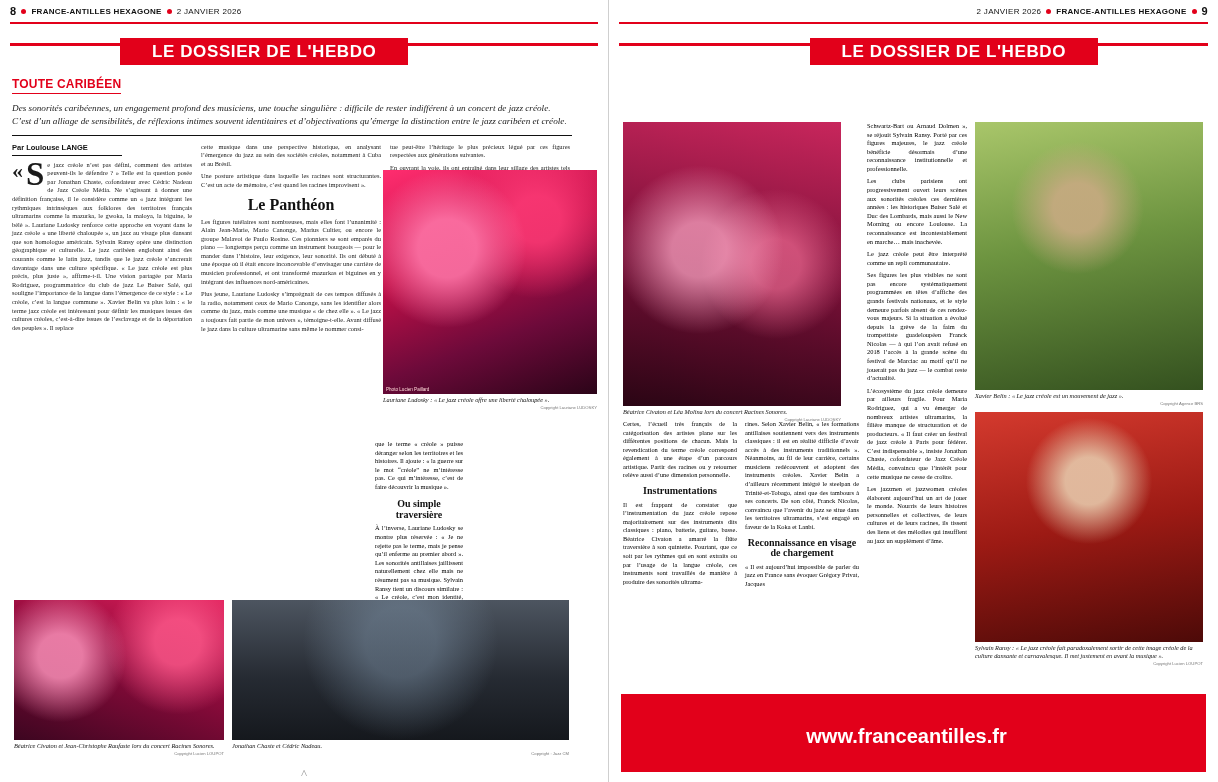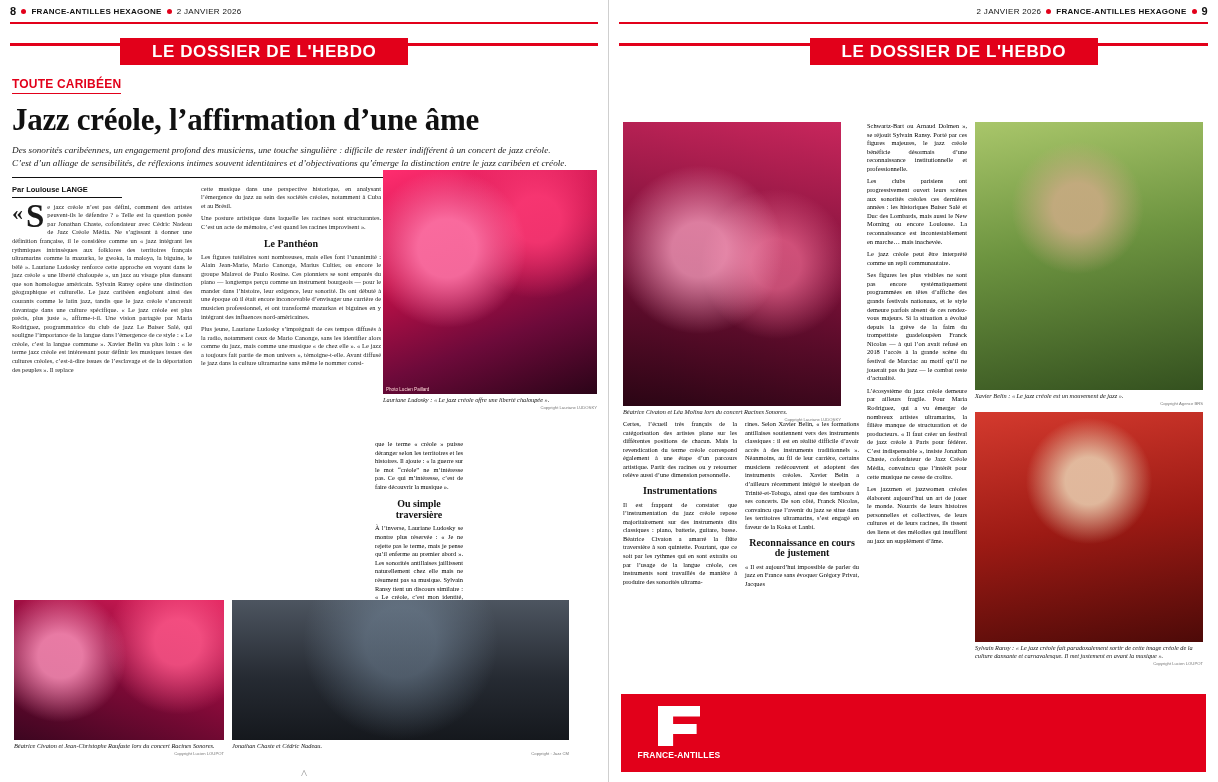--- a/index.html
+++ b/index.html
@@ -156,21 +156,21 @@
     float: left;
     font-size: 33px;
     line-height: 0.78;
     font-weight: bold;
     margin: 1px 3px 0 0;
     font-family: "Liberation Serif", serif;
   }
   .subhead {
     font-family: "Liberation Serif", serif;
     font-weight: bold;
-    font-size: 10px;
+    font-size: 16px;
     text-align: center;
     margin: 6px 0 4px 0;
     color: #111;
   }
   .subhead.small { font-size: 10px; line-height: 1.05; }
 
   
   .photo {
     position: relative;
     overflow: hidden;
@@ -308,21 +308,20 @@
       <span class="date">2 JANVIER 2026</span>
     </div>
     <div class="folio-rule"></div>
 
     <div class="banner-wrap">
       <div class="banner">LE DOSSIER DE L'HEBDO</div>
     </div>
 
     <div class="content-left">
       <div class="kicker">TOUTE CARIBÉEN</div>
-      <h1 class="headline">Jazz créole, l’affirmation d’une âme</h1>
       <div class="standfirst">Des sonorités caribéennes, un engagement profond des musiciens, une touche singulière : difficile de rester indifférent à un concert de jazz créole. C’est d’un alliage de sensibilités, de réflexions intimes souvent identitaires et d’objectivations qu’émerge la distinction entre le jazz caribéen et créole.</div>
 
       <div class="cols3">
 
         <div class="col">
           <div class="byline">Par Loulouse LANGE</div>
           <div class="byline-rule"></div>
           <div class="par dropcap-par">
             <span class="quote-open">«</span>
             <span class="dropcap">S</span>
@@ -411,37 +410,34 @@
     </div>
 
     <div style="position:absolute; left:14px; top:420px; width:114px;">
       <p style="font-size:6.4px;line-height:1.34;text-align:justify;margin:0 0 4px 0;">Certes, l’écueil très français de la catégorisation des artistes plane sur les différentes positions de chacun. Mais la revendication du terme créole correspond également à une étape d’un parcours artistique. Partir des racines ou y retourner relève aussi d’une dimension personnelle.</p>
       <div class="subhead small">Instrumentations</div>
       <p style="font-size:6.4px;line-height:1.34;text-align:justify;margin:0 0 4px 0;">Il est frappant de constater que l’instrumentation du jazz créole repose majoritairement sur des instruments dits classiques : piano, batterie, guitare, basse. Béatrice Civaton a amarré la flûte traversière à son quintette. Pourtant, que ce soit par les rythmes qui en sont extraits ou par l’usage de la langue créole, ces instruments sont travaillés de manière à produire des sonorités ultrama-</p>
     </div>
 
     <div style="position:absolute; left:136px; top:420px; width:114px;">
       <p style="font-size:6.4px;line-height:1.34;text-align:justify;margin:0 0 4px 0;">rines. Selon Xavier Belin, « les formations antillaises soutiennent vers des instruments classiques : il est en réalité difficile d’avoir accès à des instruments traditionnels ». Néanmoins, au fil de leur carrière, certains musiciens redécouvrent et adoptent des instruments créoles. Xavier Belin a d’ailleurs récemment intégré le steelpan de Trinité-et-Tobago, ainsi que des tambours à ses concerts. De son côté, Franck Nicolas, convaincu que l’avenir du jazz se situe dans les territoires ultramarins, s’est engagé en faveur de la Koka et Lanbi.</p>
-      <div class="subhead small">Reconnaissance en cours de justement</div>
+      <div class="subhead small">Reconnaissance en visage de chargement</div>
       <p style="font-size:6.4px;line-height:1.34;text-align:justify;margin:0 0 4px 0;">« Il est aujourd’hui impossible de parler du jazz en France sans évoquer Grégory Privat, Jacques</p>
     </div>
 
     <div style="position:absolute; left:258px; top:122px; width:100px;">
       <p style="font-size:6.4px;line-height:1.34;text-align:justify;margin:0 0 4px 0;">Schwartz-Bart ou Arnaud Dolmen », se réjouit Sylvain Ransy. Porté par ces figures majeures, le jazz créole bénéficie désormais d’une reconnaissance institutionnelle et professionnelle.</p>
       <p style="font-size:6.4px;line-height:1.34;text-align:justify;margin:0 0 4px 0;">Les clubs parisiens ont progressivement ouvert leurs scènes aux sonorités créoles ces dernières années : les historiques Baiser Salé et Duc des Lombards, mais aussi le New Morning ou encore Loulouse. La reconnaissance est incontestablement en marche… mais inachevée.</p>
       <p style="font-size:6.4px;line-height:1.34;text-align:justify;margin:0 0 4px 0;">Le jazz créole peut être interprété comme un repli communautaire.</p>
       <p style="font-size:6.4px;line-height:1.34;text-align:justify;margin:0 0 4px 0;">Ses figures les plus visibles ne sont pas encore systématiquement programmées en têtes d’affiche des grands festivals nationaux, et le style demeure parfois absent de ces rendez-vous majeurs. Si la situation a évolué depuis la grève de la faim du trompettiste guadeloupéen Franck Nicolas — à qui l’on avait refusé en 2018 l’accès à la grande scène du festival de Marciac au motif qu’il ne jouerait pas du jazz — le combat reste d’actualité.</p>
       <p style="font-size:6.4px;line-height:1.34;text-align:justify;margin:0 0 4px 0;">L’écosystème du jazz créole demeure par ailleurs fragile. Pour Maria Rodriguez, qui a vu émerger de nombreux artistes ultramarins, la filière manque de structuration et de producteurs. « Il faut créer un festival de jazz créole à Paris pour fédérer. C’est indispensable », insiste Jonathan Chaste, cofondateur de Jazz Créole Média, convaincu que l’intérêt pour cette musique ne cesse de croître.</p>
       <p style="font-size:6.4px;line-height:1.34;text-align:justify;margin:0 0 4px 0;">Les jazzmen et jazzwomen créoles élaborent aujourd’hui un art de jouer le monde. Nourris de leurs histoires personnelles et collectives, de leurs cultures et de leurs racines, ils tissent des liens et des mélodies qui insufflent au jazz un supplément d’âme.</p>
     </div>
 
     <div class="ad">
-      <div class="ad-logo">
-        <div class="ad-mark"></div>
-        <div class="ad-brand">FRANCE-ANTILLES</div>
-      </div>
       <div class="ad-text">
+        <div class="ad-url">www.franceantilles.fr</div>
       </div>
     </div>
 
   </div>
  </div>
 </div>
 
 </body></html>

